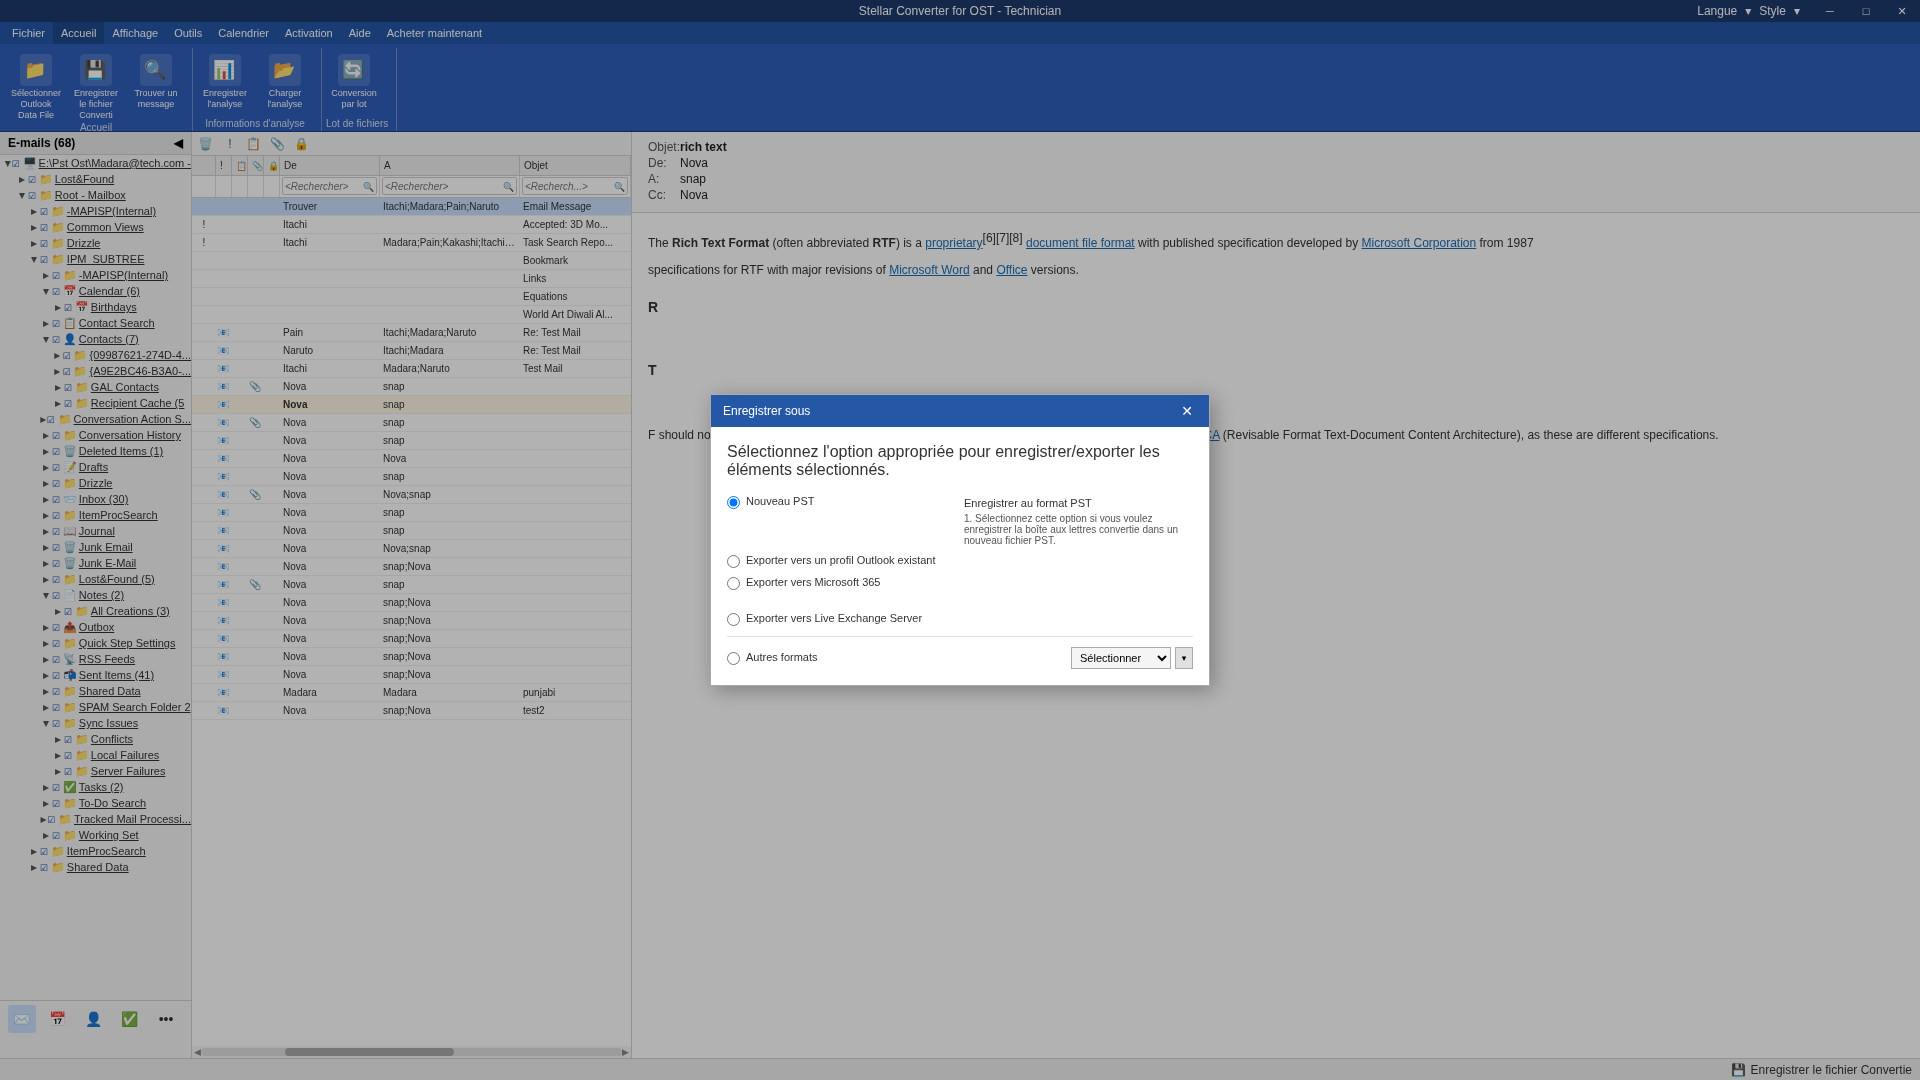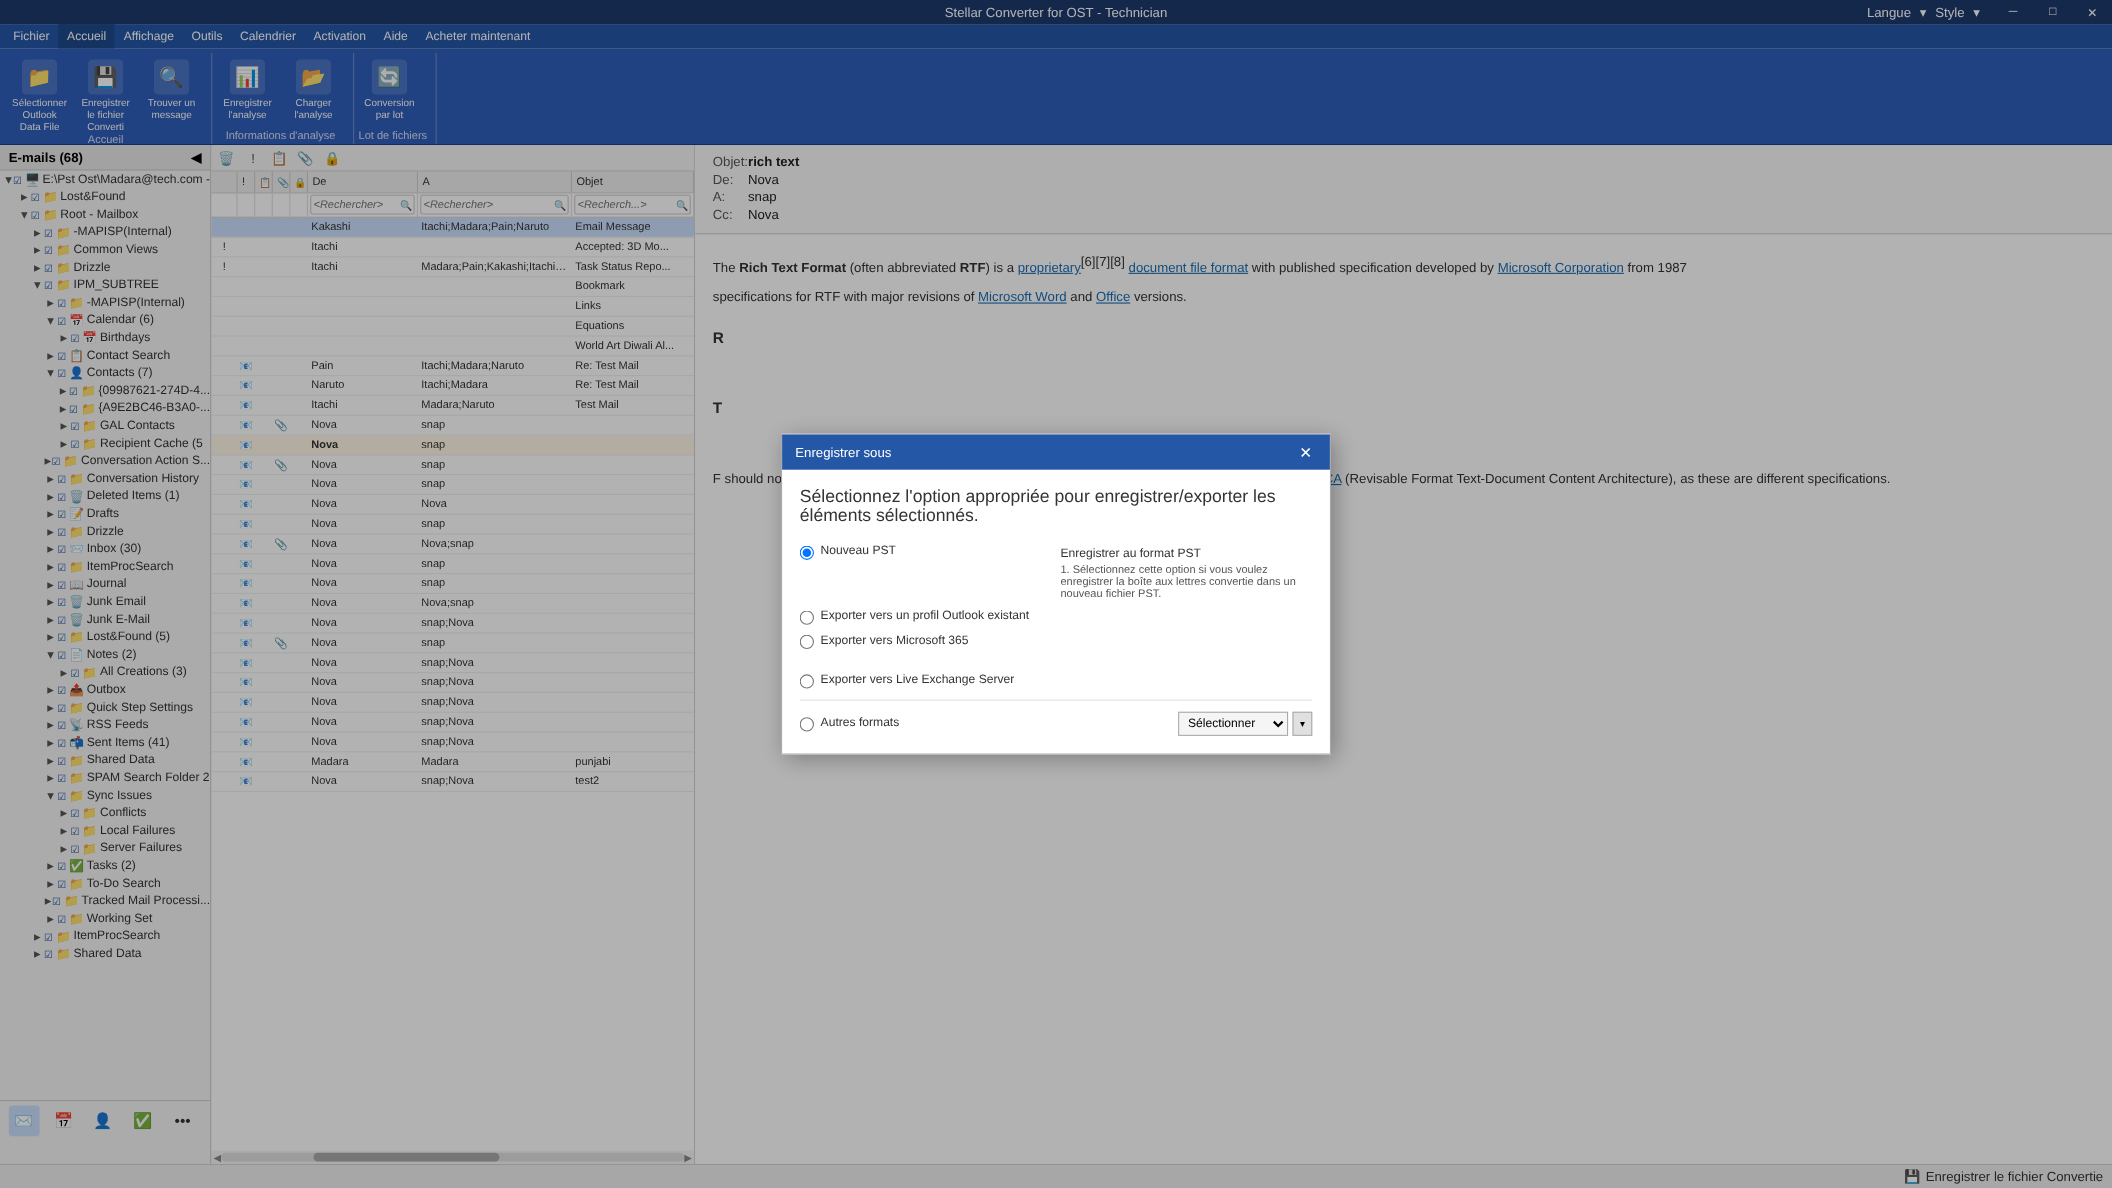--- a/index.html
+++ b/index.html
@@ -73,21 +73,21 @@
       background: #e8e8e8; padding: 4px 8px; font-size: 12px; font-weight: bold;
       border-bottom: 1px solid #d0d0d0; display: flex; align-items: center; justify-content: space-between;
     }
     .folder-tree { font-size: 11px; }
     .tree-item {
       display: flex; align-items: center; padding: 1px 0;
       cursor: pointer; white-space: nowrap; overflow: hidden;
     }
     .tree-toggle { width: 12px; display: inline-flex; align-items: center; justify-content: center; color: #555; }
     .folder-icon { margin-right: 2px; font-size: 11px; }
-    .folder-label { font-size: 11px; color: #333; }
+    .folder-label { font-size: 11px; color: #333; text-decoration: underline; }
 
     
     #email-list-panel {
       width: 440px; min-width: 440px; background: white;
       border-right: 1px solid #d0d0d0; display: flex; flex-direction: column;
     }
     #email-list-toolbar {
       display: flex; align-items: center; background: #f5f5f5;
       border-bottom: 1px solid #d0d0d0; padding: 2px 4px; gap: 4px; height: 24px;
     }
@@ -599,21 +599,21 @@
         <span class="search-mag">🔍</span>
       </div>
     </div>
     <div id="email-rows">
     <div class="email-row selected">
     <div class="email-cell email-icon"></div>
     <div class="email-cell email-icon"></div>
     <div class="email-cell email-icon"></div>
     <div class="email-cell email-icon"></div>
     <div class="email-cell email-icon"></div>
-    <div class="email-cell">Kakashi</div>
+    <div class="email-cell">Trouver</div>
     <div class="email-cell">Itachi;Madara;Pain;Naruto</div>
     <div class="email-cell">Email Message</div>
   </div>
         <div class="email-row">
     <div class="email-cell email-icon">!</div>
     <div class="email-cell email-icon"></div>
     <div class="email-cell email-icon"></div>
     <div class="email-cell email-icon"></div>
     <div class="email-cell email-icon"></div>
     <div class="email-cell">Itachi</div>
@@ -621,21 +621,21 @@
     <div class="email-cell">Accepted: 3D Mo...</div>
   </div>
         <div class="email-row">
     <div class="email-cell email-icon">!</div>
     <div class="email-cell email-icon"></div>
     <div class="email-cell email-icon"></div>
     <div class="email-cell email-icon"></div>
     <div class="email-cell email-icon"></div>
     <div class="email-cell">Itachi</div>
     <div class="email-cell">Madara;Pain;Kakashi;Itachi;N...</div>
-    <div class="email-cell">Task Status Repo...</div>
+    <div class="email-cell">Task Search Repo...</div>
   </div>
         <div class="email-row">
     <div class="email-cell email-icon"></div>
     <div class="email-cell email-icon"></div>
     <div class="email-cell email-icon"></div>
     <div class="email-cell email-icon"></div>
     <div class="email-cell email-icon"></div>
     <div class="email-cell"></div>
     <div class="email-cell"></div>
     <div class="email-cell">Bookmark</div>

